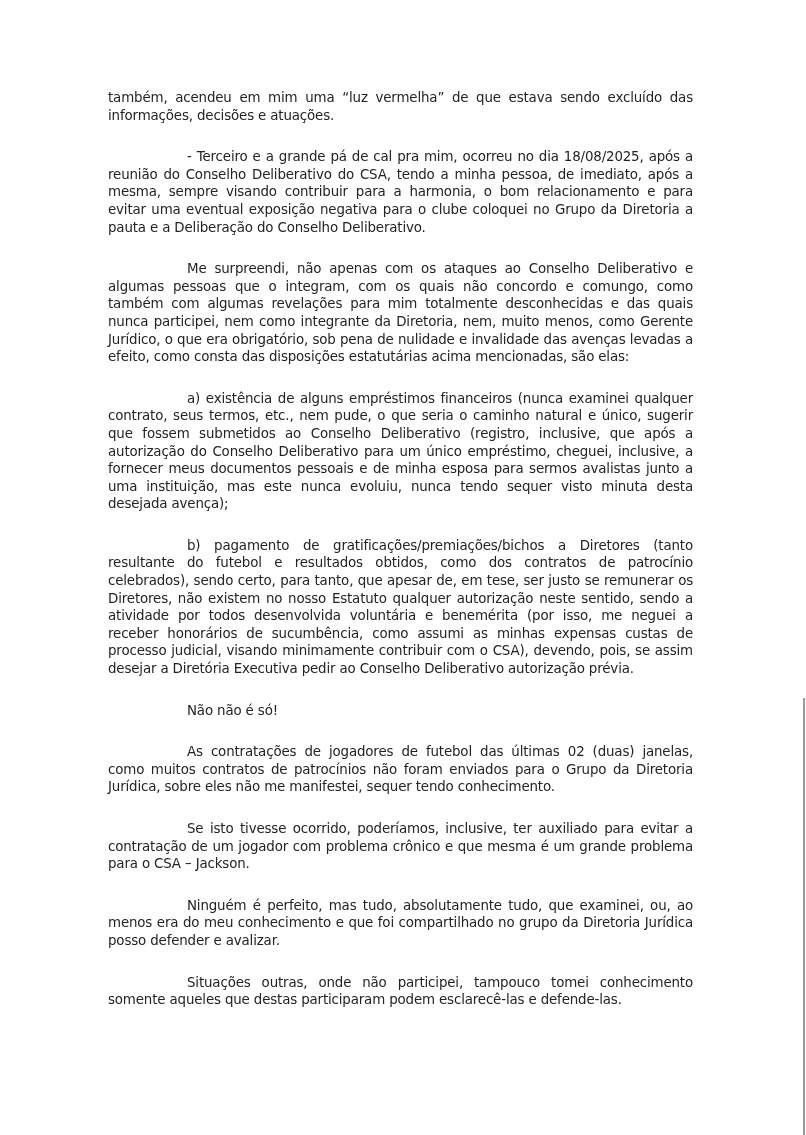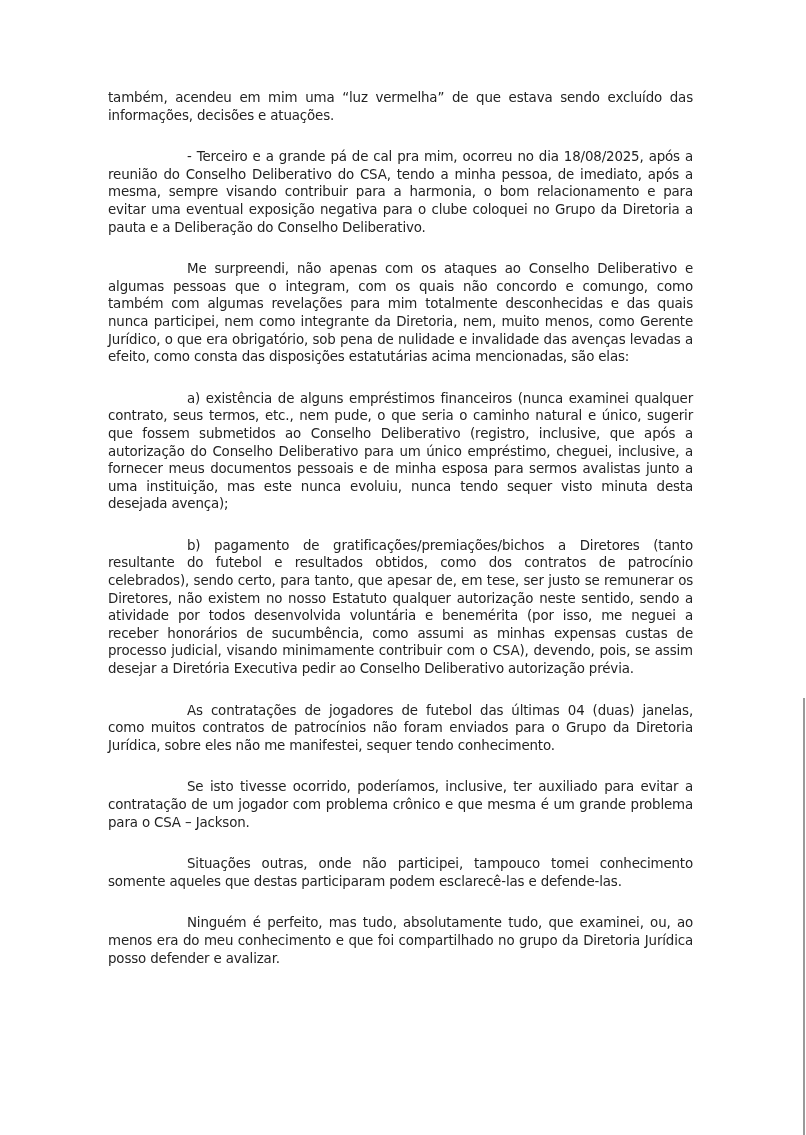--- a/index.html
+++ b/index.html
@@ -53,19 +53,20 @@
 </head>
 <body>
 
 <div class="page">
   <div class="text-block">
     <p class="para">também, acendeu em mim uma “luz vermelha” de que estava sendo excluído das informações, decisões e atuações.</p>
     <p class="para indent">- Terceiro e a grande pá de cal pra mim, ocorreu no dia 18/08/2025, após a reunião do Conselho Deliberativo do CSA, tendo a minha pessoa, de imediato, após a mesma, sempre visando contribuir para a harmonia, o bom relacionamento e para evitar uma eventual exposição negativa para o clube coloquei no Grupo da Diretoria a pauta e a Deliberação do Conselho Deliberativo.</p>
     <p class="para indent">Me surpreendi, não apenas com os ataques ao Conselho Deliberativo e algumas pessoas que o integram, com os quais não concordo e comungo, como também com algumas revelações para mim totalmente desconhecidas e das quais nunca participei, nem como integrante da Diretoria, nem, muito menos, como Gerente Jurídico, o que era obrigatório, sob pena de nulidade e invalidade das avenças levadas a efeito, como consta das disposições estatutárias acima mencionadas, são elas:</p>
     <p class="para indent">a) existência de alguns empréstimos financeiros (nunca examinei qualquer contrato, seus termos, etc., nem pude, o que seria o caminho natural e único, sugerir que fossem submetidos ao Conselho Deliberativo (registro, inclusive, que após a autorização do Conselho Deliberativo para um único empréstimo, cheguei, inclusive, a fornecer meus documentos pessoais e de minha esposa para sermos avalistas junto a uma instituição, mas este nunca evoluiu, nunca tendo sequer visto minuta desta desejada avença);</p>
     <p class="para indent">b) pagamento de gratificações/premiações/bichos a Diretores (tanto resultante do futebol e resultados obtidos, como dos contratos de patrocínio celebrados), sendo certo, para tanto, que apesar de, em tese, ser justo se remunerar os Diretores, não existem no nosso Estatuto qualquer autorização neste sentido, sendo a atividade por todos desenvolvida voluntária e benemérita (por isso, me neguei a receber honorários de sucumbência, como assumi as minhas expensas custas de processo judicial, visando minimamente contribuir com o CSA), devendo, pois, se assim desejar a Diretória Executiva pedir ao Conselho Deliberativo autorização prévia.</p>
-    <p class="para indent">As contratações de jogadores de futebol das últimas 04 (duas) janelas, como muitos contratos de patrocínios não foram enviados para o Grupo da Diretoria Jurídica, sobre eles não me manifestei, sequer tendo conhecimento.</p>
+    <p class="para indent">Não não é só!</p>
+    <p class="para indent">As contratações de jogadores de futebol das últimas 02 (duas) janelas, como muitos contratos de patrocínios não foram enviados para o Grupo da Diretoria Jurídica, sobre eles não me manifestei, sequer tendo conhecimento.</p>
     <p class="para indent">Se isto tivesse ocorrido, poderíamos, inclusive, ter auxiliado para evitar a contratação de um jogador com problema crônico e que mesma é um grande problema para o CSA – Jackson.</p>
+    <p class="para indent">Ninguém é perfeito, mas tudo, absolutamente tudo, que examinei, ou, ao menos era do meu conhecimento e que foi compartilhado no grupo da Diretoria Jurídica posso defender e avalizar.</p>
     <p class="para indent">Situações outras, onde não participei, tampouco tomei conhecimento somente aqueles que destas participaram podem esclarecê-las e defende-las.</p>
-    <p class="para indent">Ninguém é perfeito, mas tudo, absolutamente tudo, que examinei, ou, ao menos era do meu conhecimento e que foi compartilhado no grupo da Diretoria Jurídica posso defender e avalizar.</p>
   </div>
   <div class="edge-line"></div>
 </div>
 
 </body></html>

